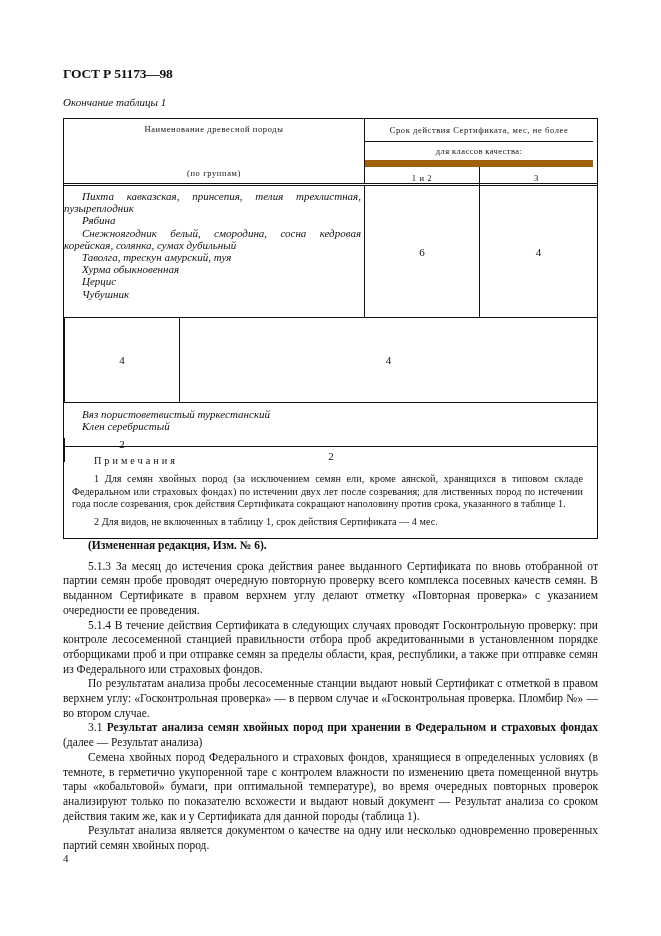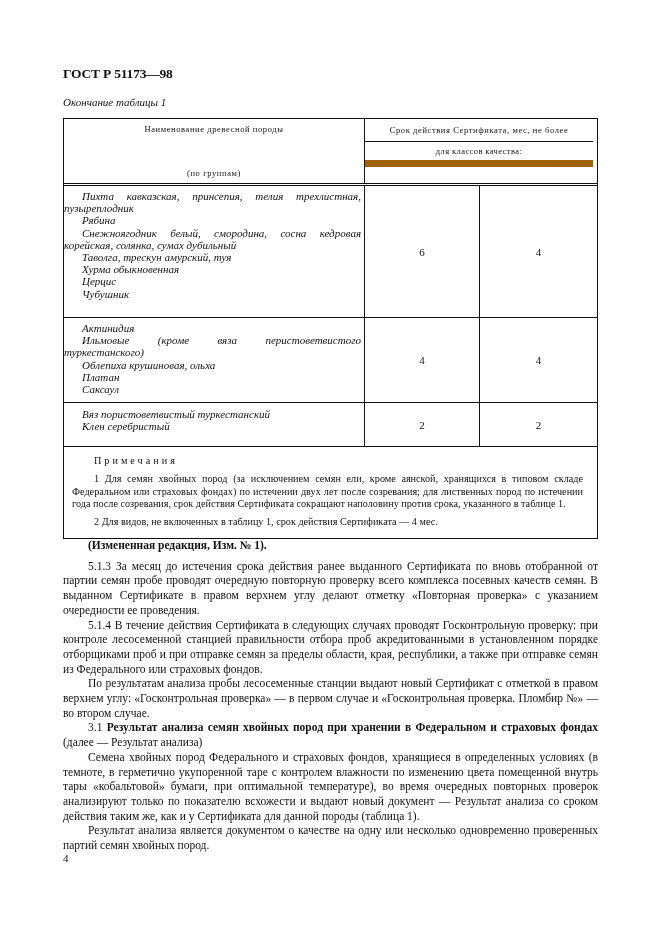--- a/index.html
+++ b/index.html
@@ -17,21 +17,21 @@
     .hdr .r3 .c1 { width: 114px; border-right: 1.3px solid #111; }
     .hdr .r3 .c2 { flex: 1; }
     .row { display: flex; border-bottom: 1.3px solid #111; }
     .row .names { width: 300px; box-sizing: border-box; padding: 4px 3px 6px 0; font-size: 11px; line-height: 12.2px; }
     .row .names p { margin: 0; text-indent: 18px; text-align: justify; font-style: italic; }
     .row .v { display: flex; align-items: center; justify-content: center; font-size: 11px; border-left: 1.3px solid #111; }
     .row .v1 { width: 114px; }
     .row .v2 { flex: 1; }
     .g1 { height: 131px; }
     .g2 { height: 84px; }
-    .g3 { height: 43px; }
+    .g3 { height: 43px; flex-direction: column; }
     .g3 .names { padding-top: 5px; }
     .notes { padding: 2px 8px 4px 2px; font-size: 10.2px; line-height: 12.3px; }
     .notes p { margin: 6px; text-align: justify; text-indent: 22px; }
     .notes .ntitle { letter-spacing: 3px; }
     .body-text { position: absolute; left: 63px; top: 538px; width: 535px; font-size: 11.5px; line-height: 14.7px; }
     .body-text p { margin: 0; text-indent: 25px; text-align: justify; }
     .body-text p.amend { font-weight: bold; margin-bottom: 6px; }
     .body-text b { font-weight: bold; }
     .page-num { position: absolute; left: 63px; top: 852px; font-size: 11px; }
   </style>
@@ -43,45 +43,42 @@
 
 <div class="tbl">
   <div class="hdr">
     <div class="name-col">
       <span>Наименование древесной породы</span>
       <span>(по группам)</span>
     </div>
     <div class="right">
       <div class="r1">Срок действия Сертификата, мес, не более</div>
       <div class="r2">для классов качества:</div>
+      <div class="r3">
+        <div class="c1">1 и 2</div>
+        <div class="c2">3</div>
+      </div>
     </div>
   </div>
 
   <div class="row g1">
     <div class="names">
       <p>Пихта кавказская, принсепия, телия трехлистная, пузыреплодник</p>
       <p>Рябина</p>
       <p>Снежноягодник белый, смородина, сосна кедровая корейская, солянка, сумах дубильный</p>
       <p>Таволга, трескун амурский, туя</p>
       <p>Хурма обыкновенная</p>
       <p>Церцис</p>
       <p>Чубушник</p>
     </div>
     <div class="v v1">6</div>
     <div class="v v2">4</div>
   </div>
 
   <div class="row g2">
-    <div class="names">
-      <p>Актинидия</p>
-      <p>Ильмовые (кроме вяза перистоветвистого туркестанского)</p>
-      <p>Облепиха крушиновая, ольха</p>
-      <p>Платан</p>
-      <p>Саксаул</p>
-    </div>
     <div class="v v1">4</div>
     <div class="v v2">4</div>
   </div>
 
   <div class="row g3">
     <div class="names">
       <p>Вяз пористоветвистый туркестанский</p>
       <p>Клен серебристый</p>
     </div>
     <div class="v v1">2</div>
@@ -89,21 +86,21 @@
   </div>
 
   <div class="notes">
     <p class="ntitle">Примечания</p>
     <p>1 Для семян хвойных пород (за исключением семян ели, кроме аянской, хранящихся в типовом складе Федеральном или страховых фондах) по истечении двух лет после созревания; для лиственных пород по истечении года после созревания, срок действия Сертификата сокращают наполовину против срока, указанного в таблице 1.</p>
     <p>2 Для видов, не включенных в таблицу 1, срок действия Сертификата — 4 мес.</p>
   </div>
 </div>
 
 <div class="body-text">
-  <p class="amend">(Измененная редакция, Изм. № 1).</p>
+  <p class="amend">(Измененная редакция, Изм. № 6).</p>
   <p>5.1.3 За месяц до истечения срока действия ранее выданного Сертификата по вновь отобранной от партии семян пробе проводят очередную повторную проверку всего комплекса посевных качеств семян. В выданном Сертификате в правом верхнем углу делают отметку «Повторная проверка» с указанием очередности ее проведения.</p>
   <p>5.1.4 В течение действия Сертификата в следующих случаях проводят Госконтрольную проверку: при контроле лесосеменной станцией правильности отбора проб акредитованными в установленном порядке отборщиками проб и при отправке семян за пределы области, края, республики, а также при отправке семян из Федерального или страховых фондов.</p>
   <p>По результатам анализа пробы лесосеменные станции выдают новый Сертификат с отметкой в правом верхнем углу: «Госконтрольная проверка» — в первом случае и «Госконтрольная проверка. Пломбир №» — во втором случае.</p>
   <p><span>3.1 </span><b>Результат анализа семян хвойных пород при хранении в Федеральном и страховых фондах</b><span> (далее — Результат анализа)</span></p>
   <p>Семена хвойных пород Федерального и страховых фондов, хранящиеся в определенных условиях (в темноте, в герметично укупоренной таре с контролем влажности по изменению цвета помещенной внутрь тары «кобальтовой» бумаги, при оптимальной температуре), во время очередных повторных проверок анализируют только по показателю всхожести и выдают новый документ — Результат анализа со сроком действия таким же, как и у Сертификата для данной породы (таблица 1).</p>
   <p>Результат анализа является документом о качестве на одну или несколько одновременно проверенных партий семян хвойных пород.</p>
 </div>
 
 <div class="page-num">4</div>
 

